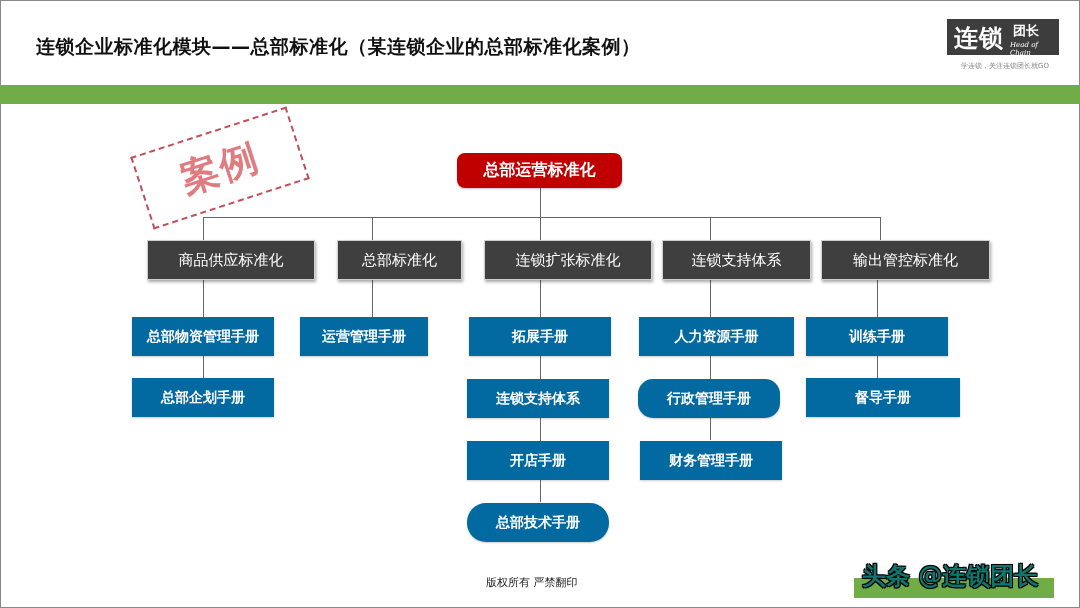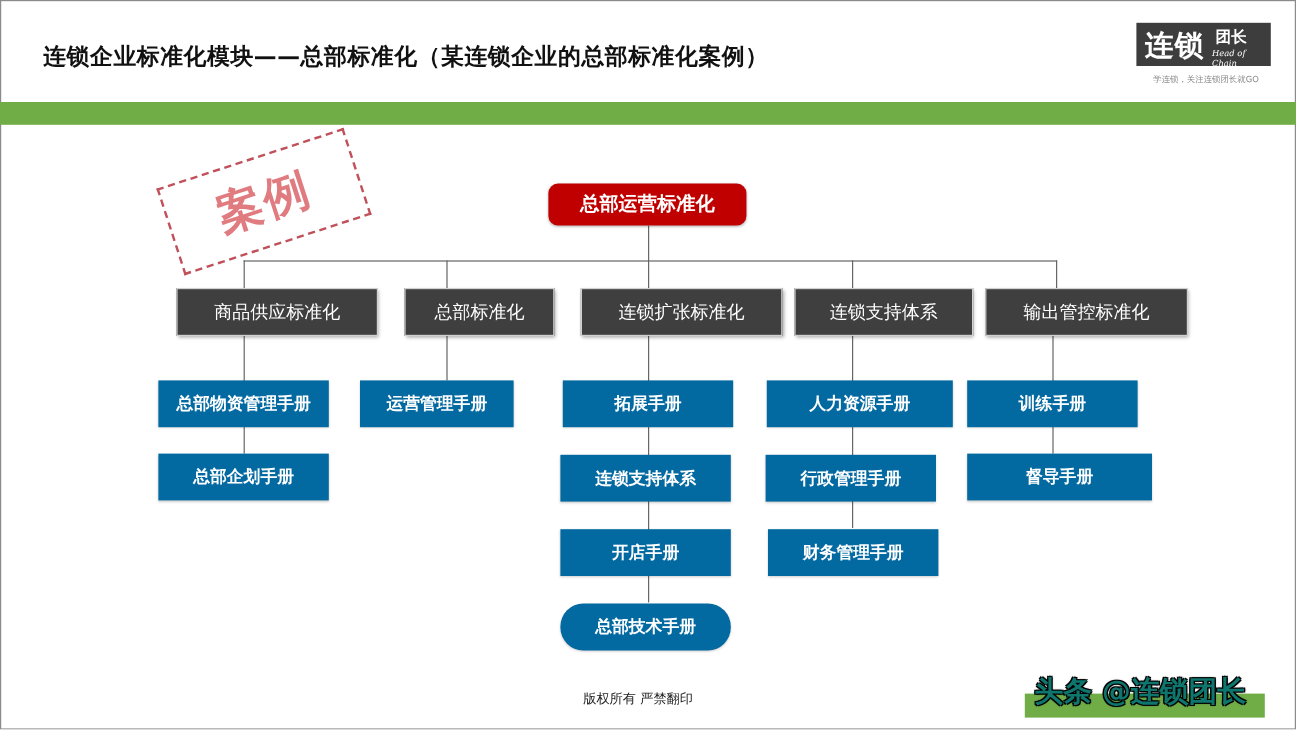--- a/index.html
+++ b/index.html
@@ -121,21 +121,21 @@
 <div class="leaf" style="left:132px; top:378px; width:142px;">总部企划手册</div>
 
 <div class="leaf" style="left:300px; top:317px; width:128px;">运营管理手册</div>
 
 <div class="leaf" style="left:469px; top:317px; width:142px;">拓展手册</div>
 <div class="leaf" style="left:467px; top:379px; width:142px;">连锁支持体系</div>
 <div class="leaf" style="left:467px; top:441px; width:142px;">开店手册</div>
 <div class="leaf" style="left:467px; top:503px; width:142px;border-radius:19px;">总部技术手册</div>
 
 <div class="leaf" style="left:639px; top:317px; width:155px;">人力资源手册</div>
-<div class="leaf" style="left:638px; top:379px; width:142px;">行政管理手册</div>
+<div class="leaf" style="left:638px; top:379px; width:142px;border-radius:15px;">行政管理手册</div>
 <div class="leaf" style="left:640px; top:441px; width:142px;">财务管理手册</div>
 
 <div class="leaf" style="left:806px; top:317px; width:142px;">训练手册</div>
 <div class="leaf" style="left:806px; top:378px; width:154px;text-align:center;">督导手册</div>
 
 <div class="footer-text">版权所有  严禁翻印</div>
 <div class="watermark-bar"></div>
 <div class="watermark">头条 @连锁团长</div>
 
 </body></html>

